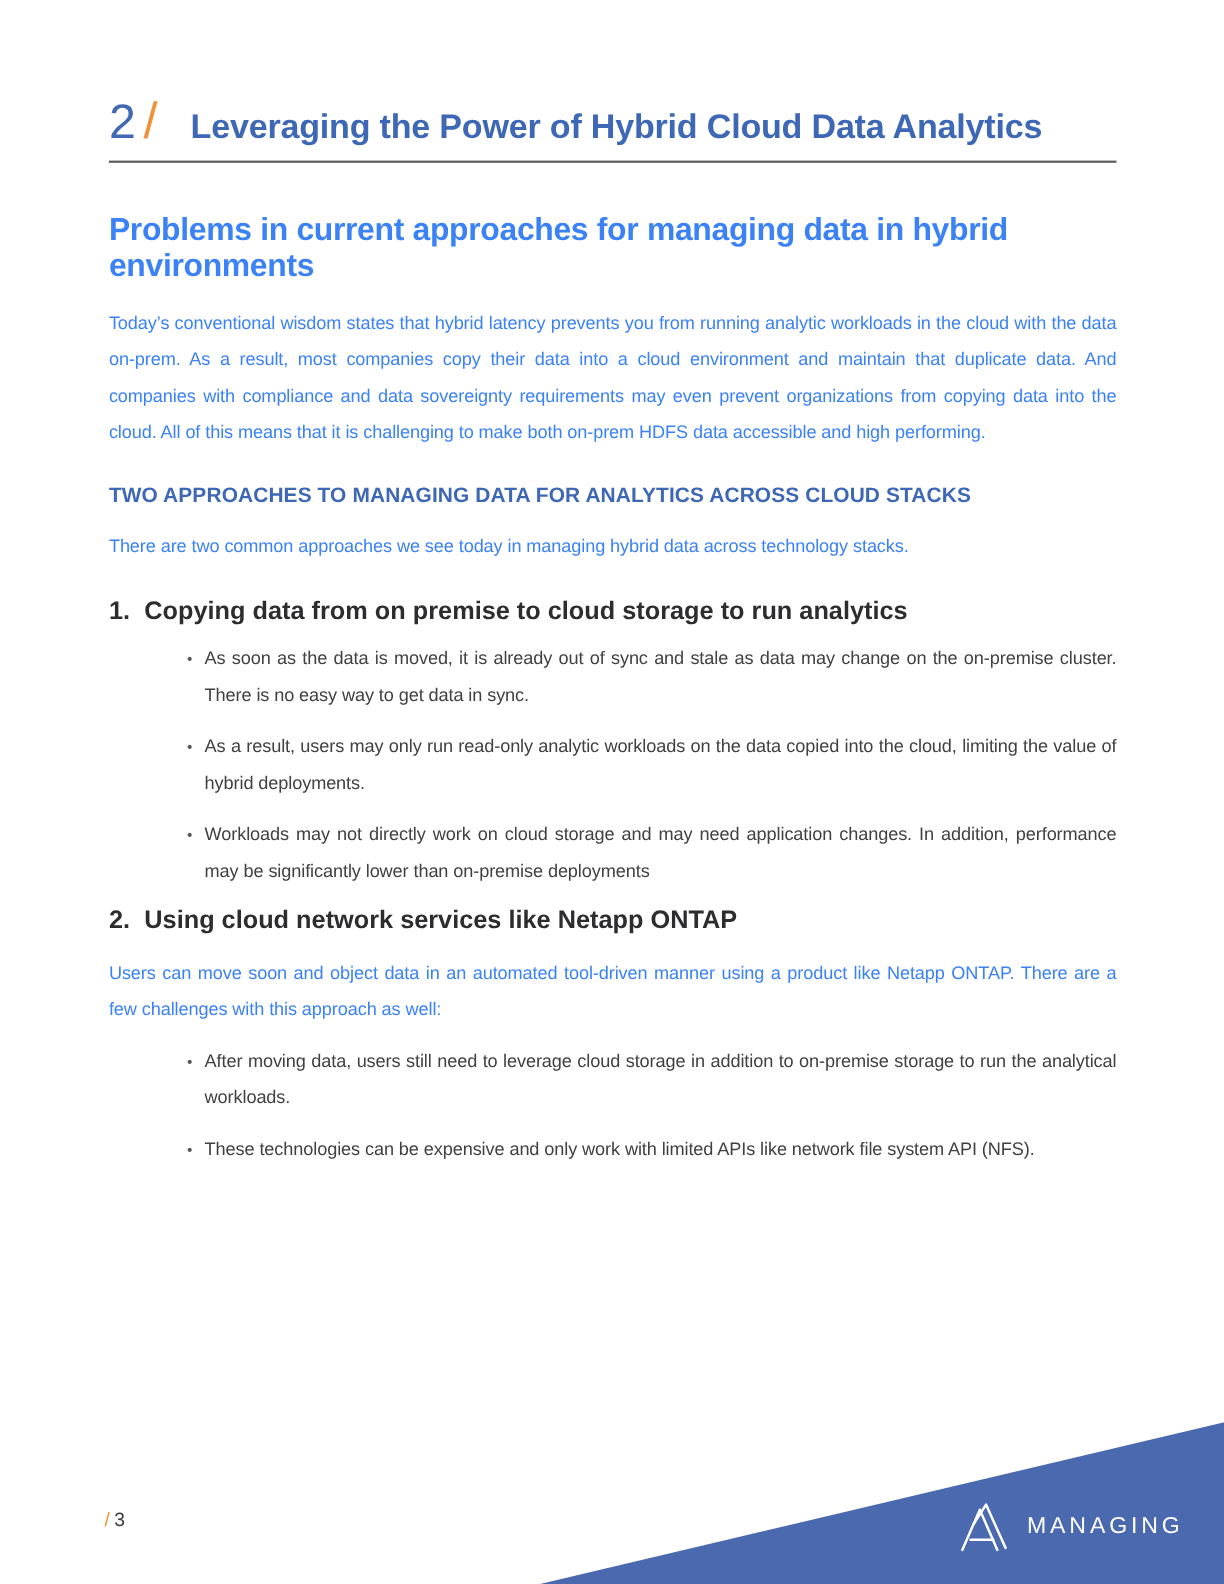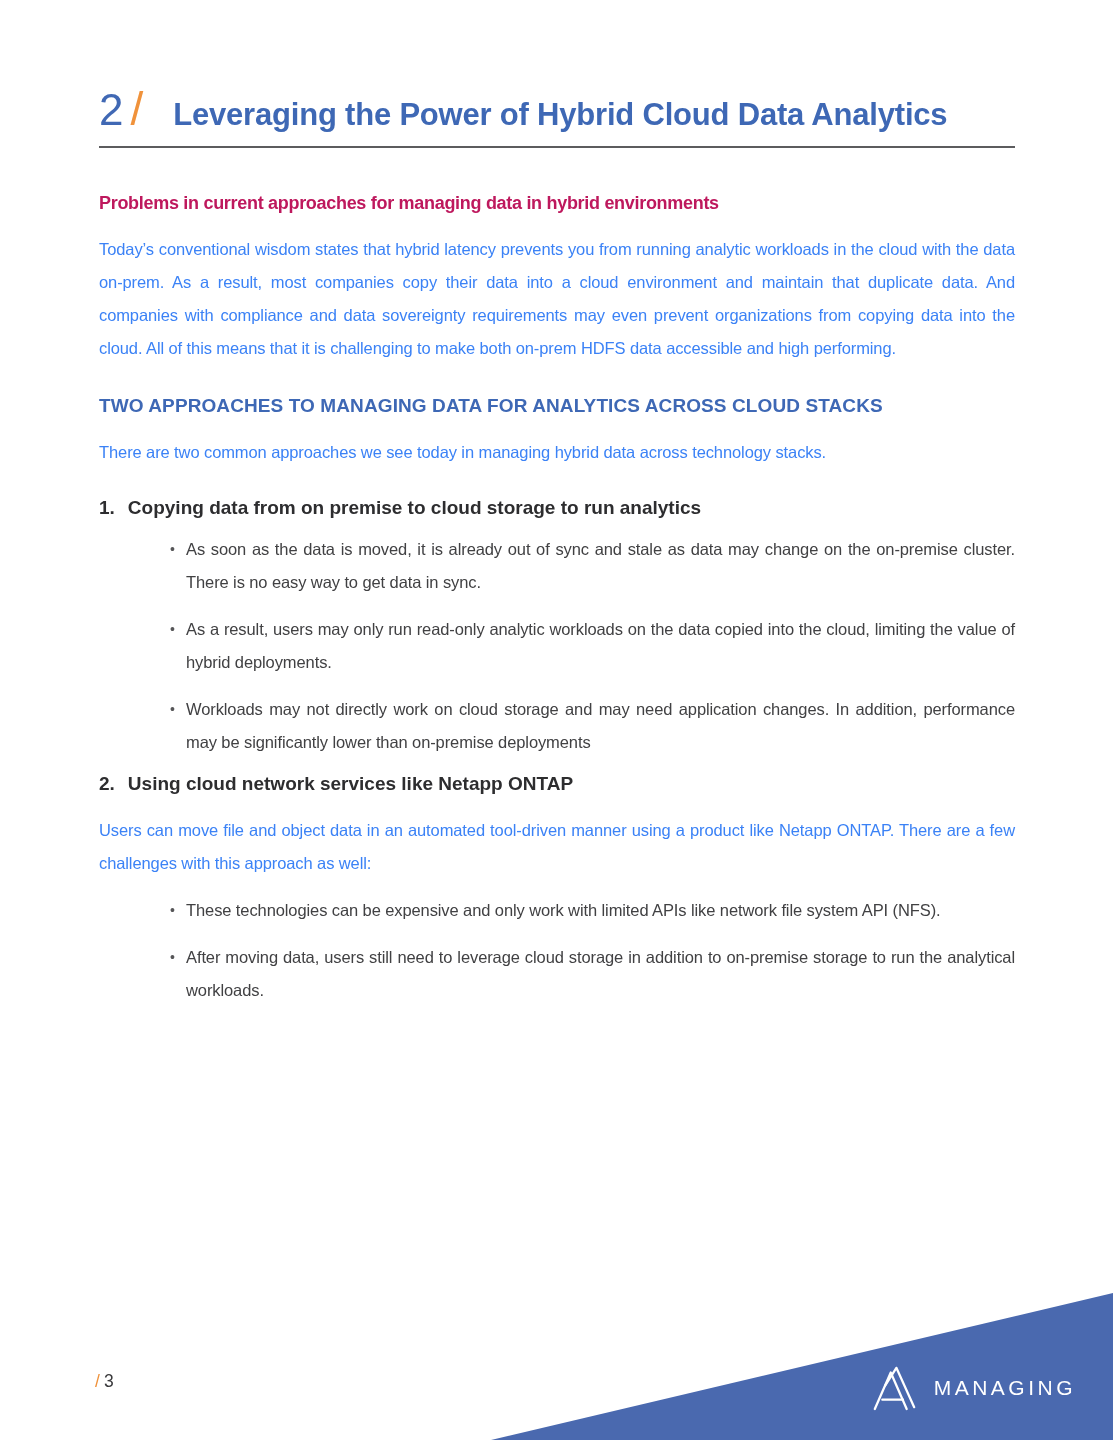--- a/index.html
+++ b/index.html
@@ -46,43 +46,43 @@
   }
   .header-rule {
     border: none;
     border-top: 2px solid #5c5c5e;
     margin-top: 13px;
   }
 
   
   .section-heading {
     margin-top: 45px;
-    font-size: 18px;
-    font-weight: 700;
-    color: #be185d;
+    font-size: 29px;
+    font-weight: 700;
+    color: #3b82f6;
     letter-spacing: -0.3px;
   }
   .body-paragraph {
     margin-top: 19px;
     font-size: 16.5px;
     line-height: 33px;
     color: #3b82f6;
     text-align: justify;
     letter-spacing: -0.1px;
   }
   .blue-subhead {
     margin-top: 30px;
     font-size: 19px;
     font-weight: 700;
     color: #3e68b5;
     letter-spacing: 0.1px;
   }
   .numbered-item {
     margin-top: 28px;
-    font-size: 19px;
+    font-size: 23px;
     font-weight: 700;
     color: #2d2d2f;
   }
   .numbered-item .item-number { margin-right: 13px; }
   .bullet-list {
     list-style: none;
     margin-top: 12px;
     padding-left: 87px;
   }
   .bullet-list li {
@@ -168,25 +168,25 @@
       <ul class="bullet-list">
         <li>As soon as the data is moved, it is already out of sync and stale as data may change on the on-premise cluster. There is no easy way to get data in sync.</li>
         <li>As a result, users may only run read-only analytic workloads on the data copied into the cloud, limiting the value of hybrid deployments.</li>
         <li>Workloads may not directly work on cloud storage and may need application changes. In addition, performance may be significantly lower than on-premise deployments</li>
       </ul>
 
       <p class="numbered-item" style="margin-top:0;">
         <span class="item-number">2.</span><span>Using cloud network services like Netapp ONTAP</span>
       </p>
 
-      <p class="body-paragraph">Users can move file and object data in an automated tool-driven manner using a product like Netapp ONTAP.  There are a few challenges with this approach as well:</p>
+      <p class="body-paragraph">Users can move soon and object data in an automated tool-driven manner using a product like Netapp ONTAP.  There are a few challenges with this approach as well:</p>
 
       <ul class="bullet-list">
+        <li>After moving data, users still need to leverage cloud storage in addition to on-premise storage to run the analytical workloads.</li>
         <li>These technologies can be expensive and only work with limited APIs like network file system API (NFS).</li>
-        <li>After moving data, users still need to leverage cloud storage in addition to on-premise storage to run the analytical workloads.</li>
       </ul>
     </main>
   </div>
 
   <footer>
     <svg class="footer-triangle" viewBox="0 0 640 155" preserveAspectRatio="none" xmlns="http://www.w3.org/2000/svg">
       <polygon points="18,155 640,8 640,155" fill="#4a69af"></polygon>
     </svg>
 
     <div class="page-number">

